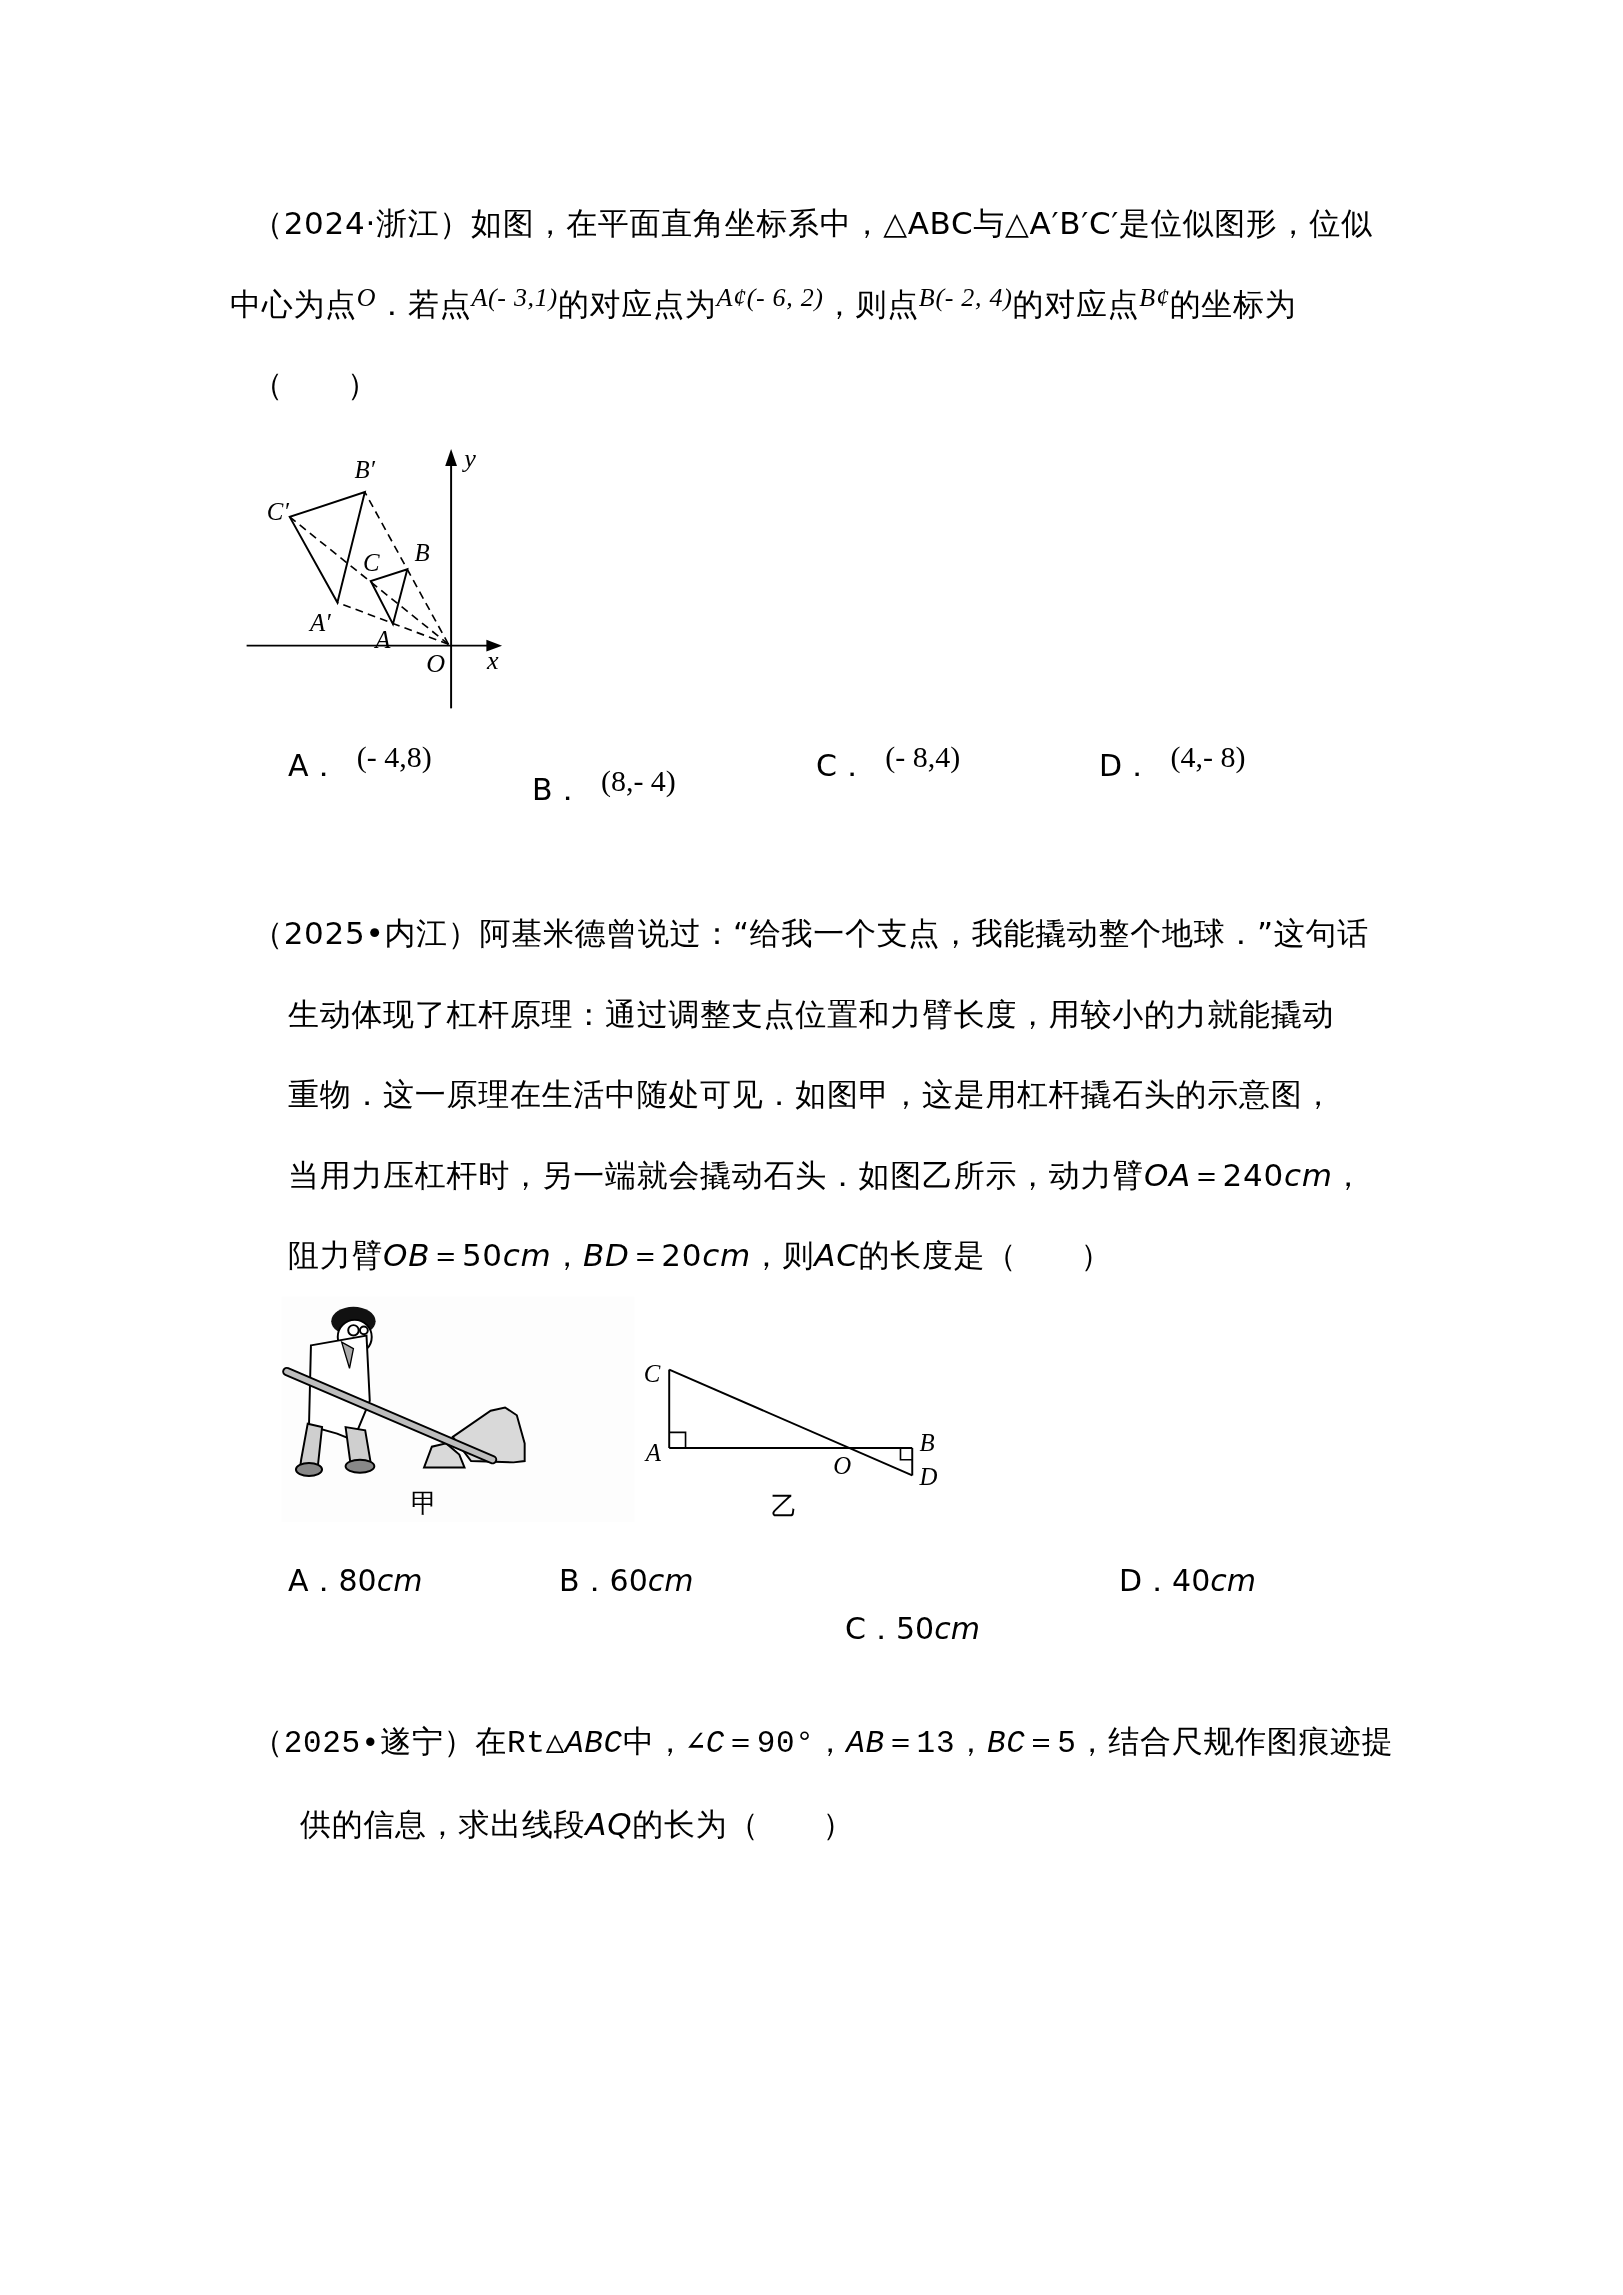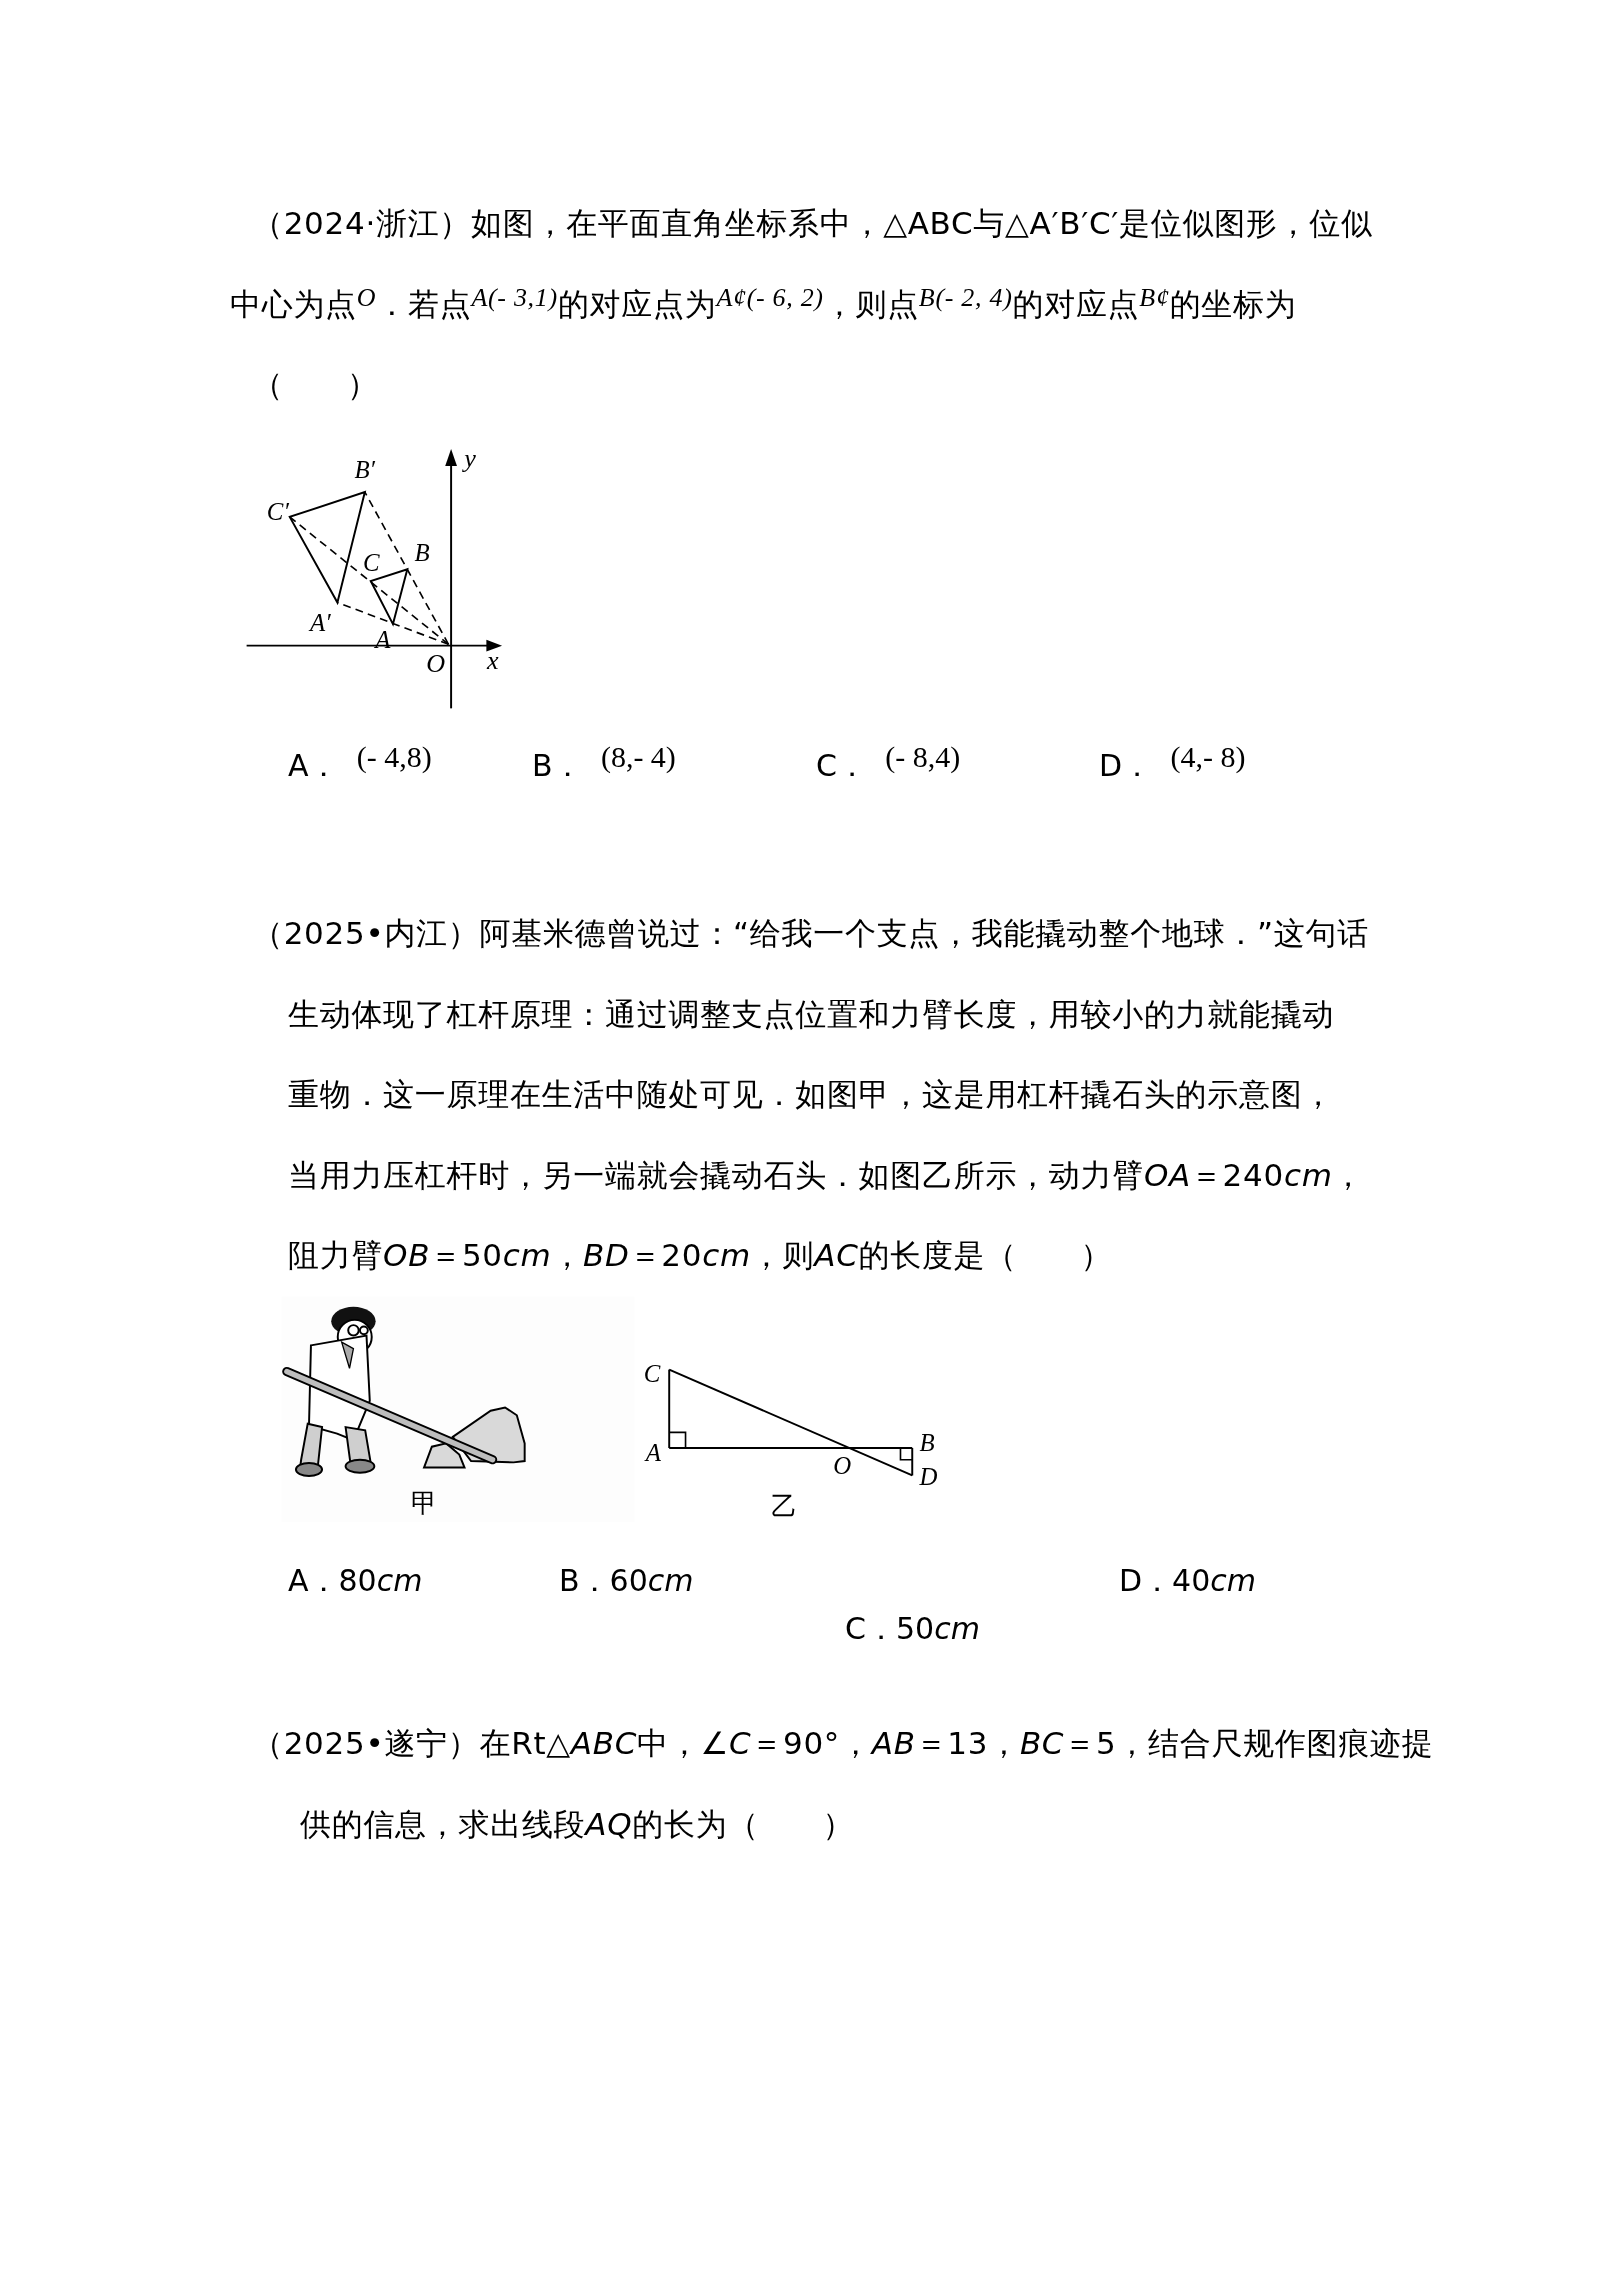--- a/index.html
+++ b/index.html
@@ -51,21 +51,21 @@
     <text x="204" y="330" font-size="38">A</text>
     <text x="282" y="368" font-size="40">O</text>
     <text x="375" y="362" font-size="40">x</text>
     <text x="340" y="54" font-size="40">y</text>
   </svg>
 </div>
 
 <div class="opt" style="left:288px; top:746px;">
   <span>A．</span><span class="val-serif">(- 4,8)</span>
 </div>
-<div class="opt" style="left:532px; top:746px;text-align:center;">
+<div class="opt" style="left:532px; top:770px;text-align:center;">
   <span>B．</span><span class="val-serif">(8,- 4)</span>
 </div>
 <div class="opt" style="left:816px; top:746px;">
   <span>C．</span><span class="val-serif">(- 8,4)</span>
 </div>
 <div class="opt" style="left:1099px; top:746px;">
   <span>D．</span><span class="val-serif">(4,- 8)</span>
 </div>
 
 <div class="line" style="left:252px; top:914px;">
@@ -130,19 +130,19 @@
 <div class="opt" style="left:559px; top:1561px;">
   <span>B．</span><span>60</span><span class="it">cm</span>
 </div>
 <div class="opt" style="left:845px; top:1561px;margin-top:48px;">
   <span>C．</span><span>50</span><span class="it">cm</span>
 </div>
 <div class="opt" style="left:1119px; top:1561px;">
   <span>D．</span><span>40</span><span class="it">cm</span>
 </div>
 
-<div class="line" style="left:252px; top:1724px;">
+<div class="line" style="left:252px; top:1724px;font-family:Liberation Mono, monospace;">
   <span>（2025•遂宁）</span><span>在Rt△</span><span class="it">ABC</span><span>中，∠</span><span class="it">C</span><span>＝90°，</span><span class="it">AB</span><span>＝13，</span><span class="it">BC</span><span>＝5，结合尺规作图痕迹提</span>
 </div>
 <div class="line" style="left:300px; top:1805px;">
   <span>供的信息，求出线段</span><span class="it">AQ</span><span>的长为（　　）</span>
 </div>
 
 
 </body></html>

